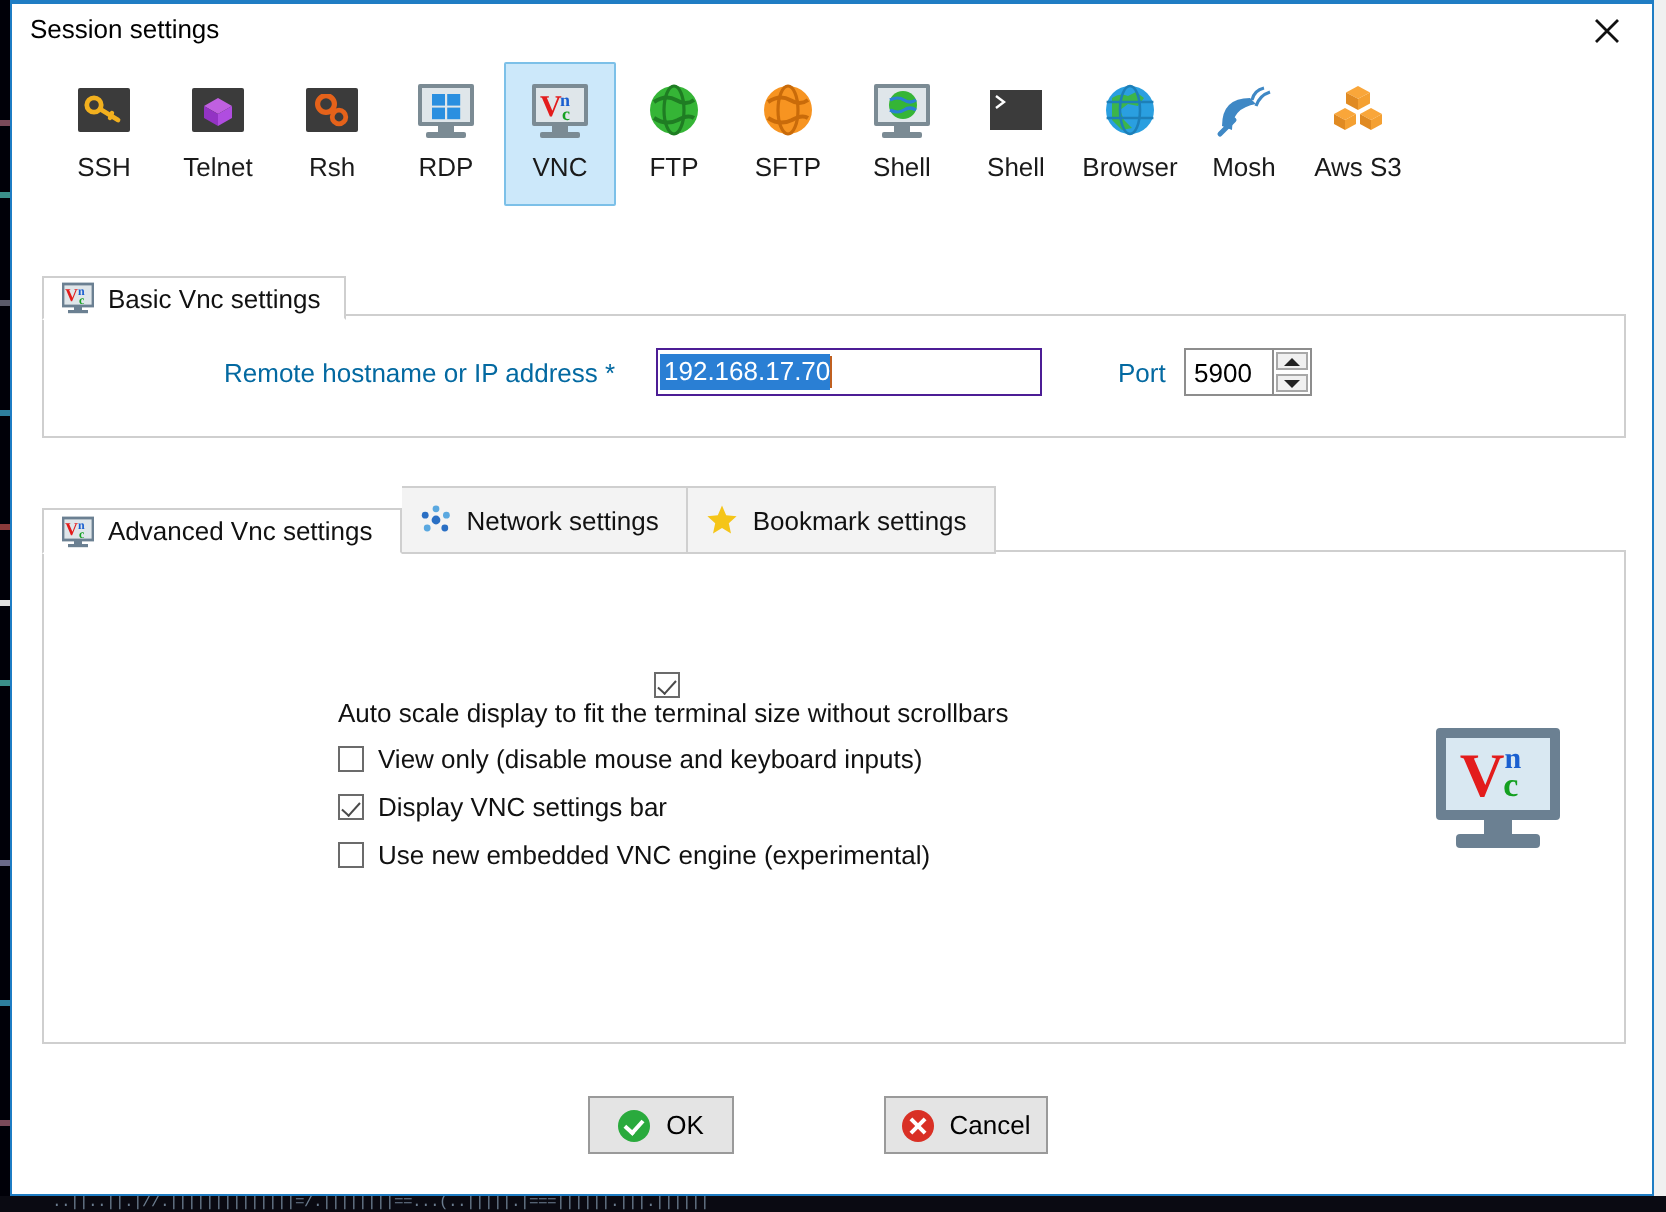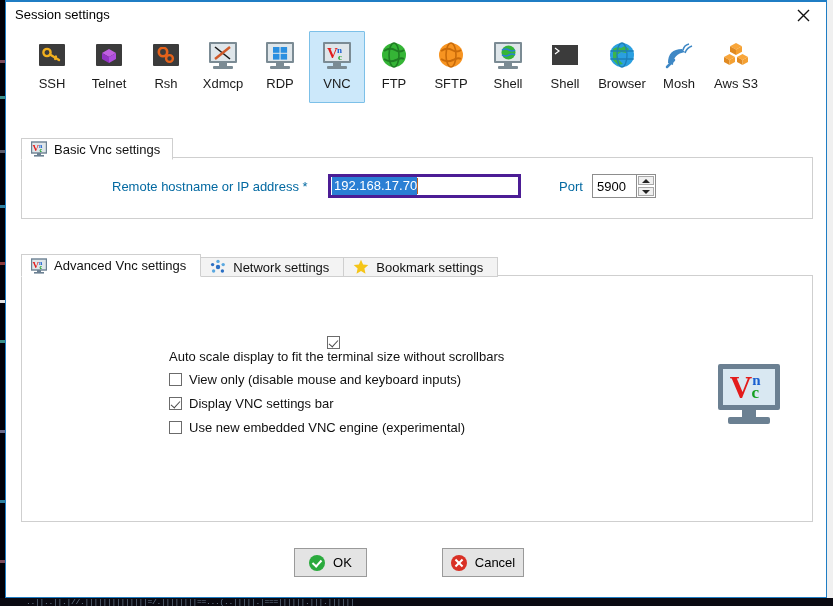--- a/index.html
+++ b/index.html
@@ -186,21 +186,21 @@
   
   .tabstrip {
     position: absolute;
     left: -1px;
     top: -22px;
     height: 23px;
     display: flex;
     align-items: flex-end;
   }
   .tabitem {
-    height: 20px;
+    height: 34px;
     display: flex;
     align-items: center;
     padding: 0 14px 0 9px;
     box-sizing: border-box;
     font-size: 13px;
     color: #111;
     white-space: nowrap;
     background: #f3f3f3;
     border: 1px solid #cfcfcf;
     border-left: none;
@@ -218,21 +218,21 @@
   .form-label {
     position: absolute;
     font-size: 13px;
     color: #0369a1;
     white-space: nowrap;
   }
   .textbox {
     position: absolute;
     box-sizing: border-box;
     background: #ffffff;
-    border: 3px solid #4c1d95;
+    border: 1px solid #4c1d95;
     height: 24px;
     display: flex;
     align-items: center;
     padding-left: 1px;
     cursor: text;
   }
   .textbox .selected-text {
     background: #2a7fd4;
     color: #ffffff;
     font-size: 13px;
@@ -437,32 +437,20 @@
         <div class="pico">
           <div class="darkbox"></div>
           <svg style="position:absolute;left:6px;top:8px" width="20" height="17" viewBox="0 0 20 17">
             <circle cx="7" cy="5" r="4.2" fill="none" stroke="#e5621a" stroke-width="2.6"></circle>
             <circle cx="13.5" cy="11.5" r="3.4" fill="none" stroke="#e5621a" stroke-width="2.4"></circle>
           </svg>
         </div>
         <div class="plabel">Rsh</div>
       </div>
 
-      <div class="proto">
-        <div class="pico">
-          <div class="mon"></div>
-            <div class="mon-stand"></div>
-            <div class="mon-base"></div>
-          <svg style="position:absolute;left:6px;top:6px" width="20" height="16" viewBox="0 0 20 16">
-            <path d="M2 2 L17 14" stroke="#1a1a1a" stroke-width="1.6"></path>
-            <path d="M17 2 L2 14" stroke="#d05a2a" stroke-width="2.4"></path>
-          </svg>
-        </div>
-        <div class="plabel">Xdmcp</div>
-      </div>
 
       <div class="proto">
         <div class="pico">
           <div class="mon"></div>
             <div class="mon-stand"></div>
             <div class="mon-base"></div>
           <svg style="position:absolute;left:9px;top:8px" width="15" height="13" viewBox="0 0 15 13">
             <rect x="0" y="0" width="6.5" height="5.8" fill="#2a8fe0"></rect>
             <rect x="7.6" y="0" width="6.5" height="5.8" fill="#2a8fe0"></rect>
             <rect x="0" y="6.8" width="6.5" height="5.8" fill="#2a8fe0"></rect>

